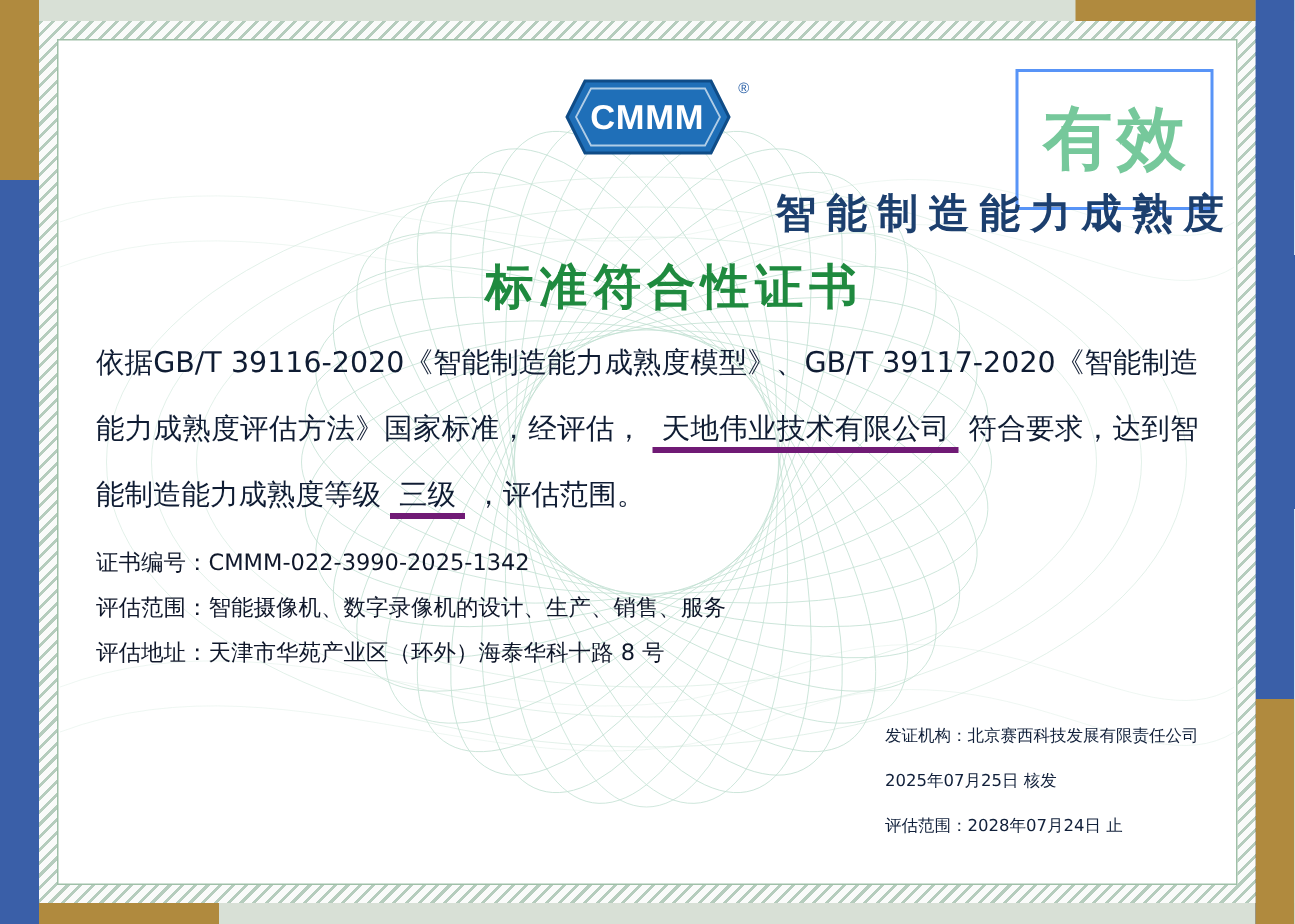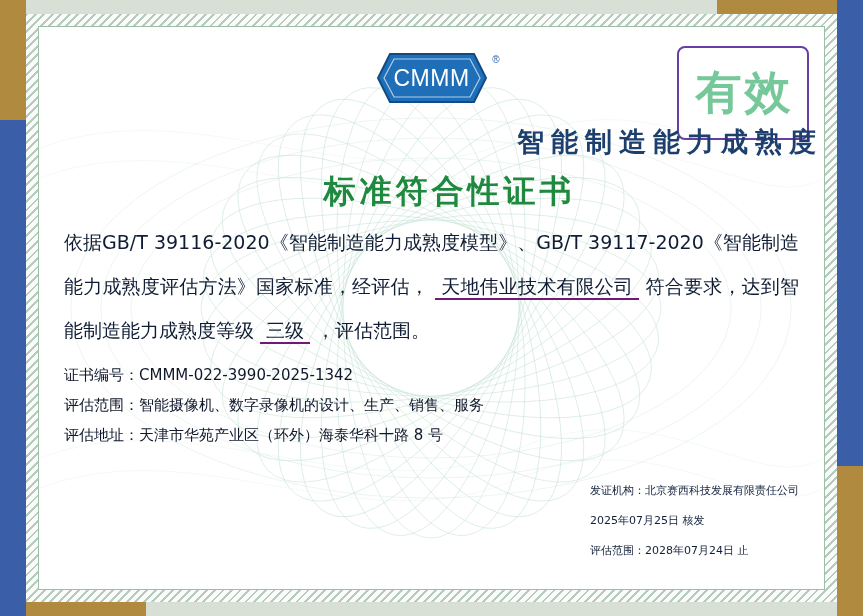--- a/index.html
+++ b/index.html
@@ -131,21 +131,21 @@
     width: 112px; height: 52px;
     display: flex; align-items: center; justify-content: center;
   }
   .logo-hex {
     position: absolute;
     inset: 0;
   }
   .logo-text {
     position: relative;
     color: #ffffff;
-    font-weight: normal;
+    font-weight: bold;
     font-size: 23px;
     letter-spacing: 0.5px;
     font-family: "Liberation Sans", sans-serif;
   }
   .logo-r {
     position: absolute;
     right: -12px; top: 2px;
     font-size: 10px;
     color: #2b61a8;
   }
@@ -173,22 +173,22 @@
     text-indent: 4px;
     padding-left: 32px;
   }
 
   .seal {
     position: absolute;
     right: 14px;
     top: 18px;
     width: 128px;
     height: 90px;
-    border: 2px solid #4c1d95;
-    border-radius: 8px;
+    border: 2px solid #3b82f6;
+    border-radius: 0;
     display: flex;
     align-items: center;
     justify-content: center;
     color: #5fbf8a;
     font-size: 46px;
     font-weight: bold;
     letter-spacing: 3px;
     font-family: "DejaVu Sans", sans-serif;
     opacity: 0.85;
     text-indent: 3px;
@@ -199,21 +199,21 @@
     top: 192px;
     left: 24px;
     right: 24px;
     font-size: 19px;
     line-height: 44px;
     color: #0f1c33;
     font-family: "DejaVu Sans", sans-serif;
     text-align: justify;
   }
   .uline {
-    border-bottom: 2px solid #701a75;
+    border-bottom: 4px solid #701a75;
     padding: 0 6px 1px 6px;
     margin-top: 24px;
   }
 
   .fields {
     position: absolute;
     top: 332px;
     left: 24px;
     right: 24px;
     font-size: 15px;

